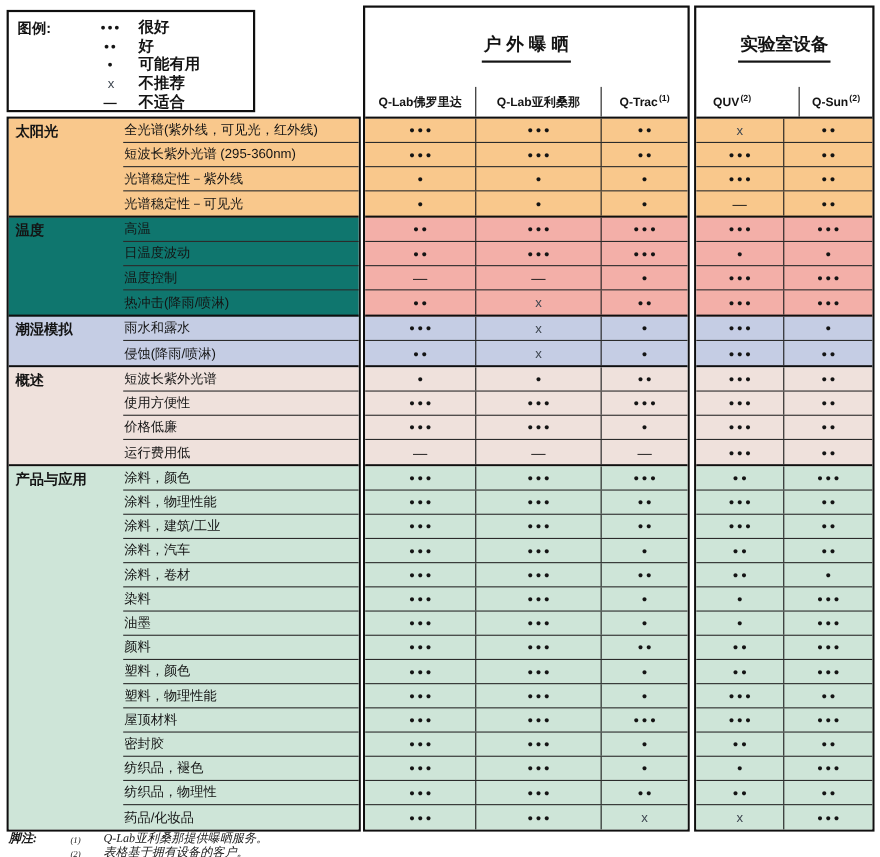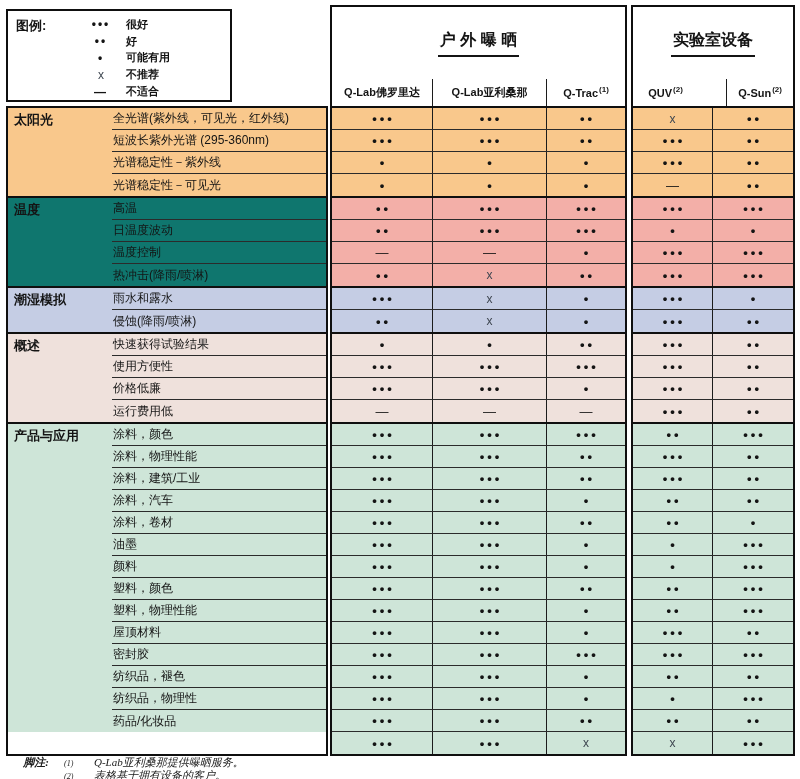--- a/index.html
+++ b/index.html
@@ -7,21 +7,21 @@
         font-family:"Liberation Sans",sans-serif;color:#141414;overflow:hidden;}
   .block{position:absolute;box-sizing:border-box;border:2px solid #0f0f0f;background:#fff;}
 
   
   #legend-box{left:6px;top:9px;width:226px;height:93px;display:flex;padding:5px 6px 0 8px;}
   .legend-title{font-weight:bold;font-size:13px;width:66px;padding-top:1px;}
   #legend-items{display:flex;flex-direction:column;flex:1;}
   .legend-item{display:flex;align-items:center;height:17px;}
   .legend-sym{width:38px;text-align:center;font-weight:bold;font-size:12px;letter-spacing:2px;}
   .legend-sym.sym-x{font-weight:normal;letter-spacing:0;color:#3e4650;}
-  .legend-label{font-weight:bold;font-size:11px;margin-left:6px;}
+  .legend-label{font-weight:bold;font-size:14px;margin-left:6px;}
 
   
   #left-block{left:6px;top:106px;width:322px;height:650px;}
   #mid-block{left:330px;top:5px;width:297px;height:751px;}
   #right-block{left:631px;top:5px;width:164px;height:751px;}
 
   .title-area{height:72px;display:flex;align-items:center;justify-content:center;}
   .block-title{font-weight:bold;font-size:16px;border-bottom:2px solid #141414;padding:0 2px 4px 2px;white-space:nowrap;}
   .subheader{display:flex;height:29px;border-bottom:2px solid #0f0f0f;box-sizing:border-box;}
   .shcell{box-sizing:border-box;display:flex;align-items:center;justify-content:center;
@@ -43,21 +43,21 @@
   .val-row.last{border-bottom:none;}
   .vcell{box-sizing:border-box;display:flex;align-items:center;justify-content:center;}
   .sym{font-size:13px;font-weight:bold;letter-spacing:3px;padding-left:3px;line-height:1;}
   .sym-x{font-weight:normal;font-size:12px;letter-spacing:0;padding-left:0;color:#3e4650;}
   .sym-dash{font-weight:normal;font-size:13px;letter-spacing:0;padding-left:0;}
 
   
   #footnotes{position:absolute;left:8px;top:757px;font-family:"Liberation Serif",serif;
              font-style:italic;font-size:11px;color:#1a1a1a;}
   .fn-row{display:flex;align-items:flex-start;line-height:11px;margin-bottom:1px;}
-  .fn-title{width:56px;font-weight:bold;font-size:11px;text-align:center;}
+  .fn-title{width:56px;font-weight:bold;font-size:11px;}
   .fn-sup{width:30px;font-size:8px;padding-top:1px;}
   .fn-text{font-size:11px;}
 </style>
 </head>
 <body>
 
 <div class="page">
 
   <div id="legend-box" class="block">
     <div class="legend-title">图例:</div>
@@ -128,21 +128,21 @@
           </div>
           <div class="crit-row last">
             <span class="crit-label">侵蚀(降雨/喷淋)</span>
           </div>
         </div>
       </div>
       <div class="group group-left" style="background: rgb(239, 225, 220);">
         <div class="gname">概述</div>
         <div class="gcrit">
           <div class="crit-row">
-            <span class="crit-label">快速获得试验结果</span>
+            <span class="crit-label">短波长紫外光谱</span>
           </div>
           <div class="crit-row">
             <span class="crit-label">使用方便性</span>
           </div>
           <div class="crit-row">
             <span class="crit-label">价格低廉</span>
           </div>
           <div class="crit-row last">
             <span class="crit-label">运行费用低</span>
           </div>
@@ -158,20 +158,23 @@
             <span class="crit-label">涂料，物理性能</span>
           </div>
           <div class="crit-row">
             <span class="crit-label">涂料，建筑/工业</span>
           </div>
           <div class="crit-row">
             <span class="crit-label">涂料，汽车</span>
           </div>
           <div class="crit-row">
             <span class="crit-label">涂料，卷材</span>
+          </div>
+          <div class="crit-row">
+            <span class="crit-label">染料</span>
           </div>
           <div class="crit-row">
             <span class="crit-label">油墨</span>
           </div>
           <div class="crit-row">
             <span class="crit-label">颜料</span>
           </div>
           <div class="crit-row">
             <span class="crit-label">塑料，颜色</span>
           </div>

